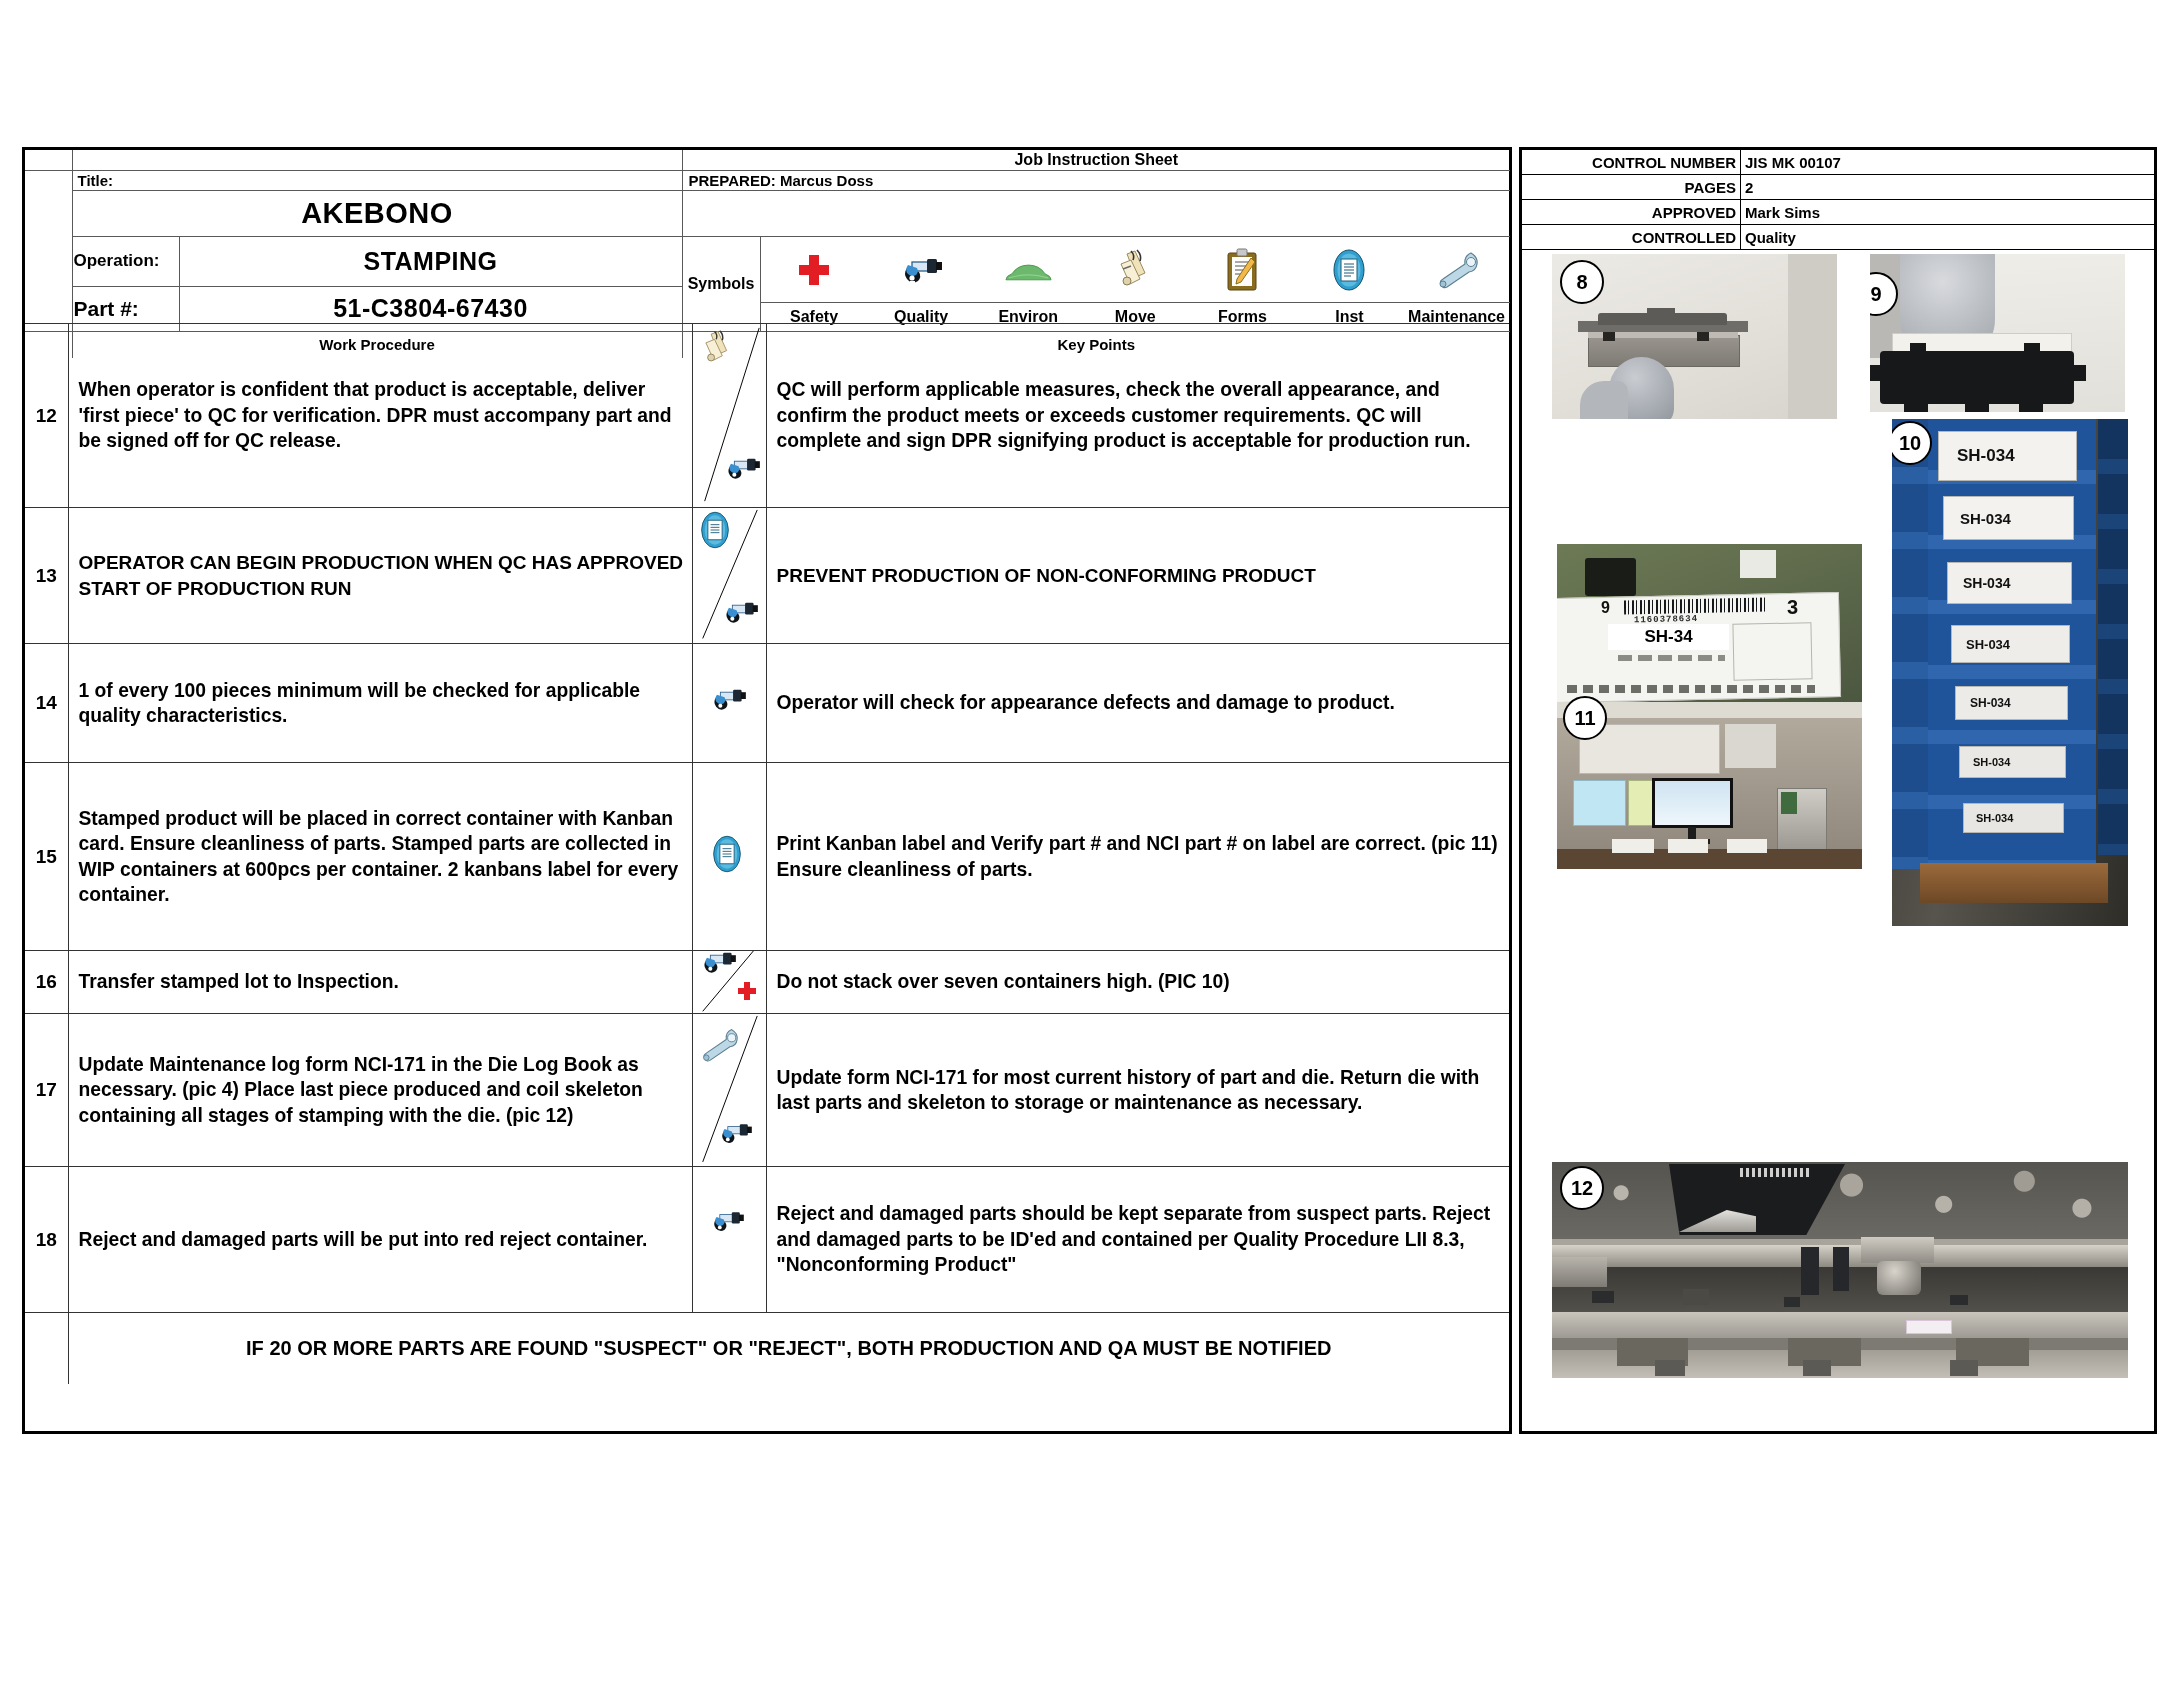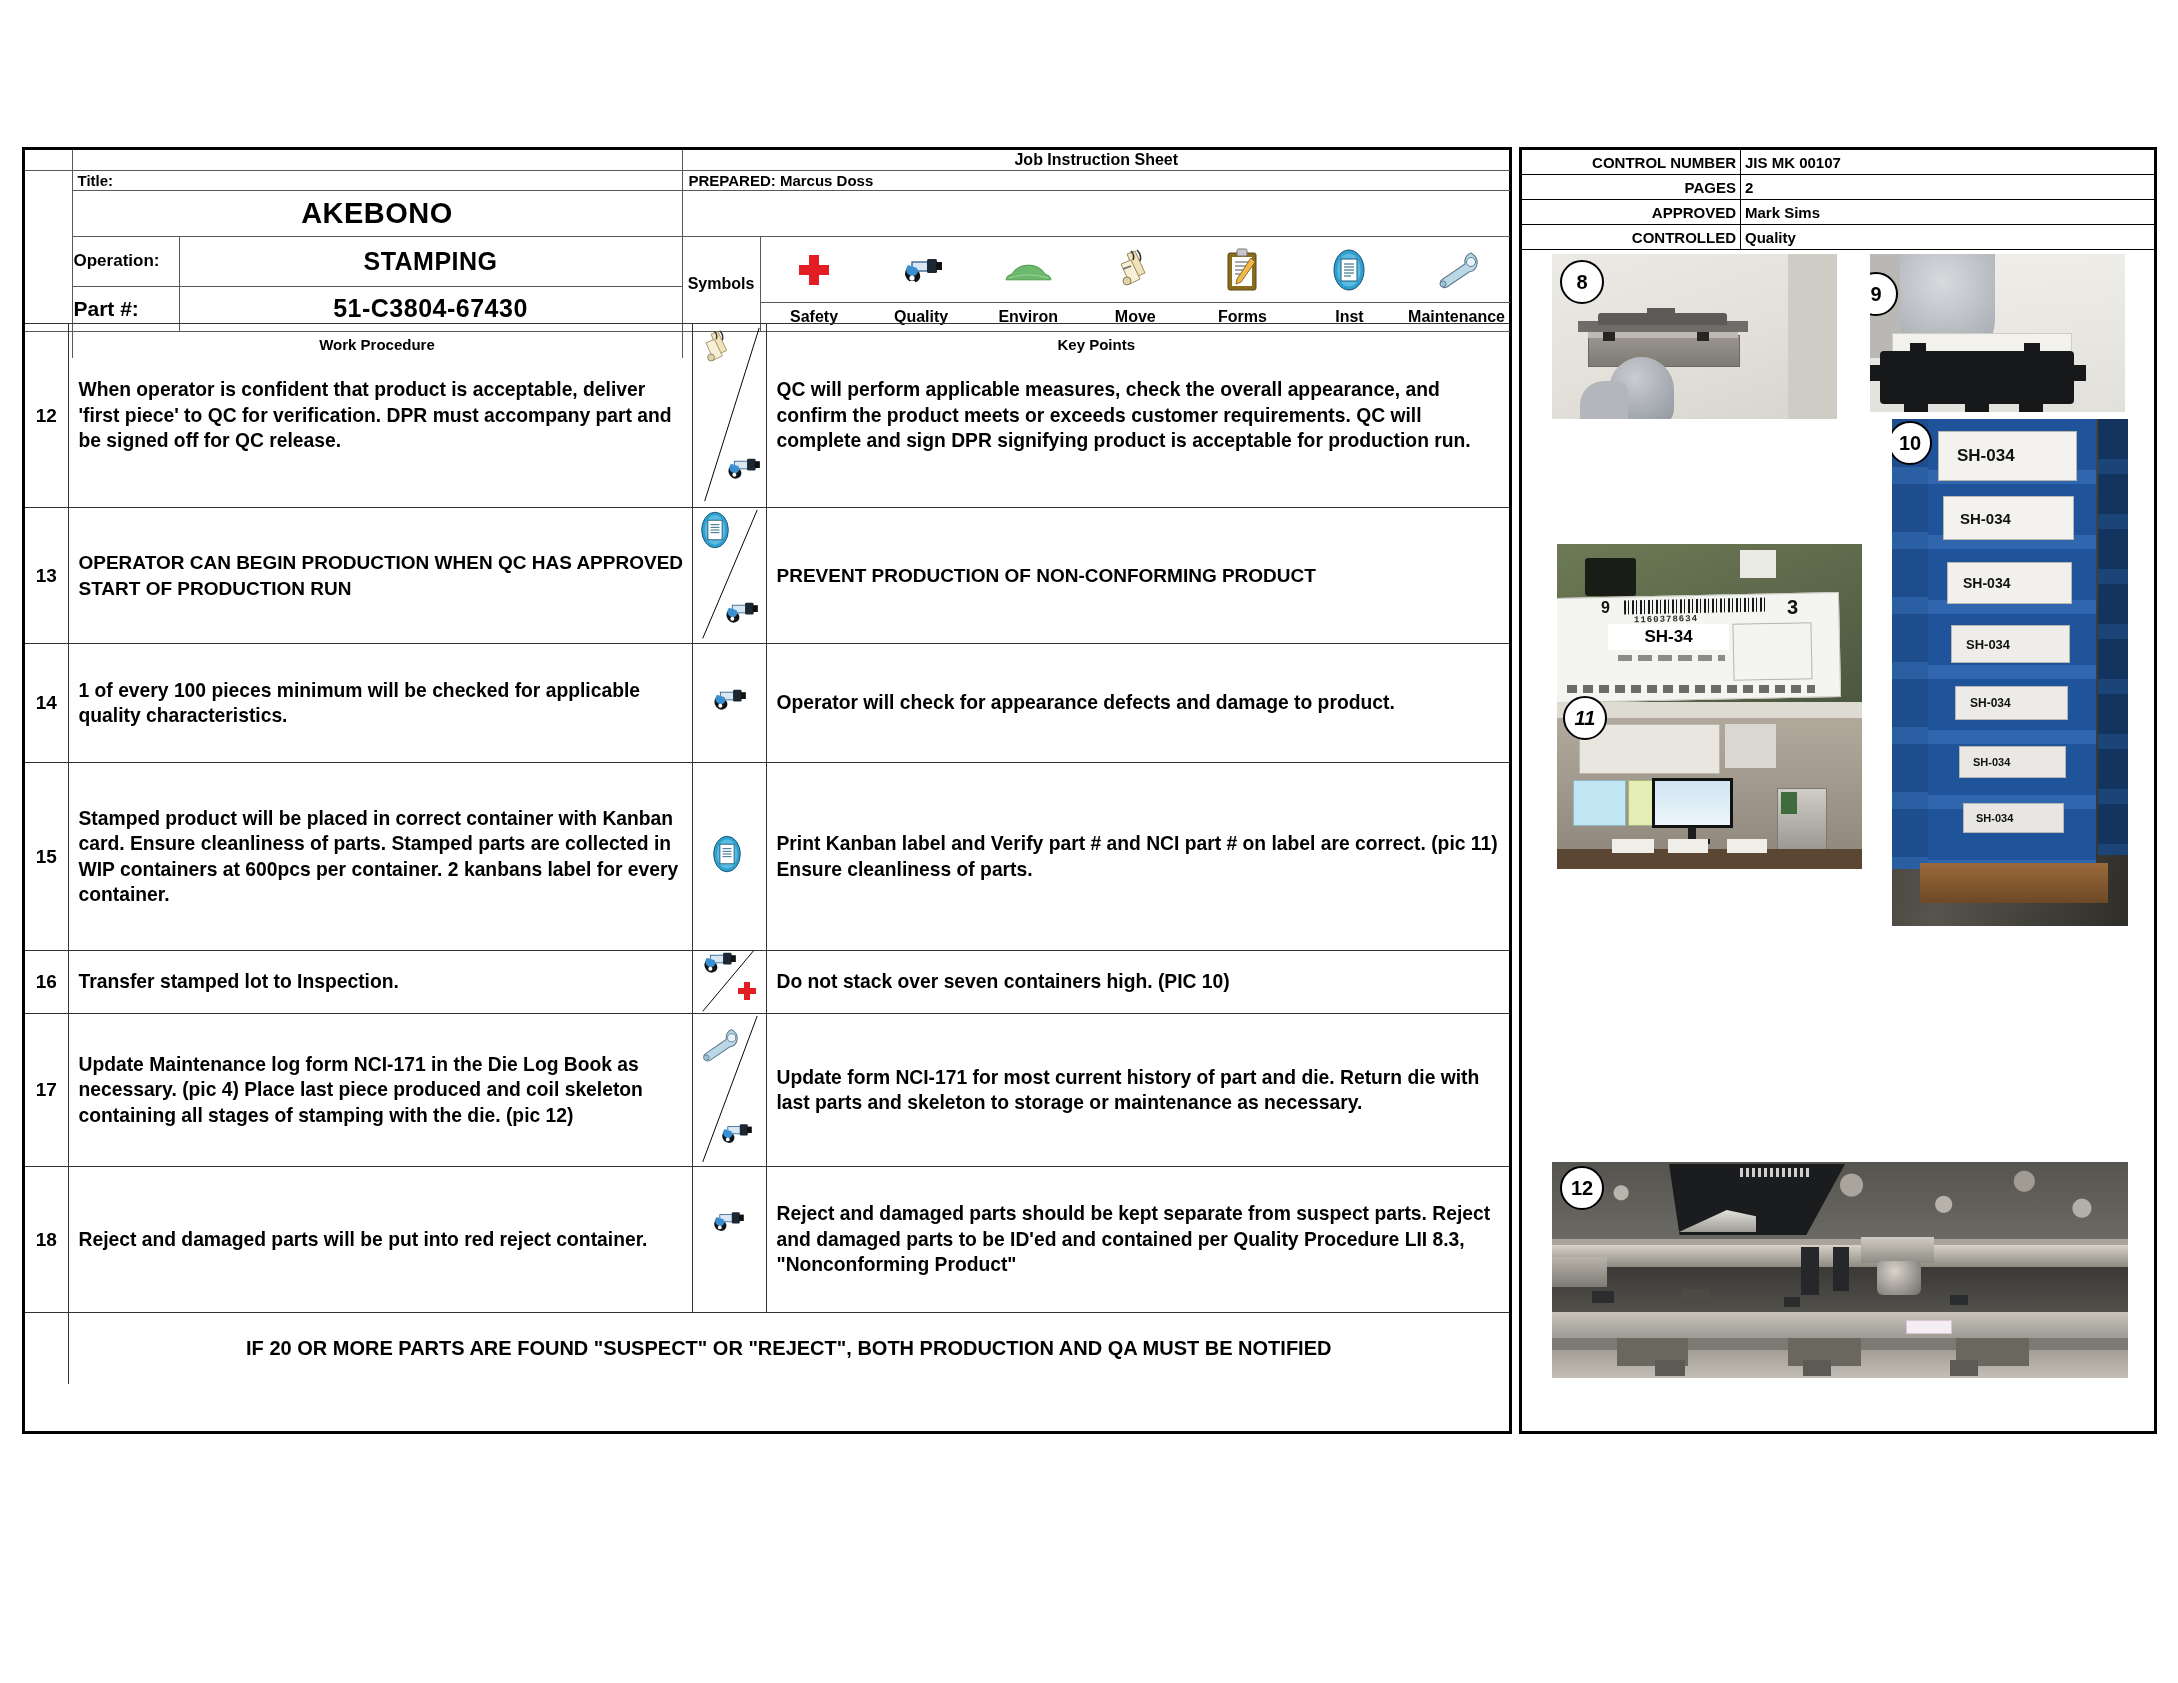--- a/index.html
+++ b/index.html
@@ -595,21 +595,21 @@
       <div class="ph-el" style="left:131px;top:283px;width:8px;height:14px;background:#1c1c1c;"></div>
       <div class="ph-el" style="left:119px;top:295px;width:34px;height:5px;background:#1c1c1c;"></div>
 
       <div class="ph-el" style="left:220px;top:244px;width:48px;height:61px;background:linear-gradient(180deg,#cfcdc6,#9b9892);border:1px solid #7c7a74;"></div>
       <div class="ph-el" style="left:224px;top:248px;width:16px;height:22px;background:#3f6b3f;"></div>
 
       <div class="ph-el" style="left:0;top:305px;width:305px;height:20px;background:#5a4632;"></div>
       <div class="ph-el" style="left:55px;top:295px;width:42px;height:14px;background:#f0eee8;"></div>
       <div class="ph-el" style="left:111px;top:295px;width:40px;height:14px;background:#f0eee8;"></div>
       <div class="ph-el" style="left:170px;top:295px;width:40px;height:14px;background:#f0eee8;"></div>
-      <div class="badge" style="left:6px;top:152px;font-style:italic;">11</div>
+      <div class="badge" style="left:6px;top:152px;">11</div>
     </div>
 
     <div class="photo" id="photo12">
       <div class="ph-el" style="left:0;top:0;right:0;bottom:0;background:linear-gradient(180deg,#5f5e5a 0 34%,#a8a49c 34% 55%,#868279 55% 74%,#b3afa6 74% 100%);"></div>
 
       <div class="ph-el" style="left:0;top:0;width:576px;height:77px;background:
           radial-gradient(circle at 12% 40%, #b9b5ad 0 7px, transparent 8px),
           radial-gradient(circle at 24% 62%, #c2bdb4 0 9px, transparent 10px),
           radial-gradient(circle at 52% 30%, #aaa59c 0 11px, transparent 12px),
           radial-gradient(circle at 68% 55%, #b7b2a9 0 8px, transparent 9px),

